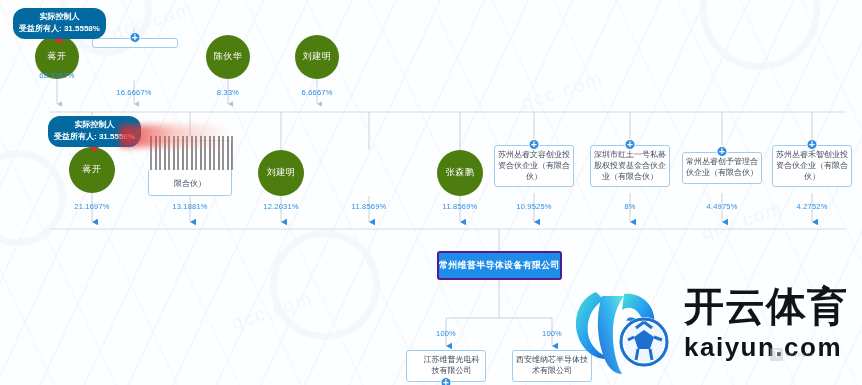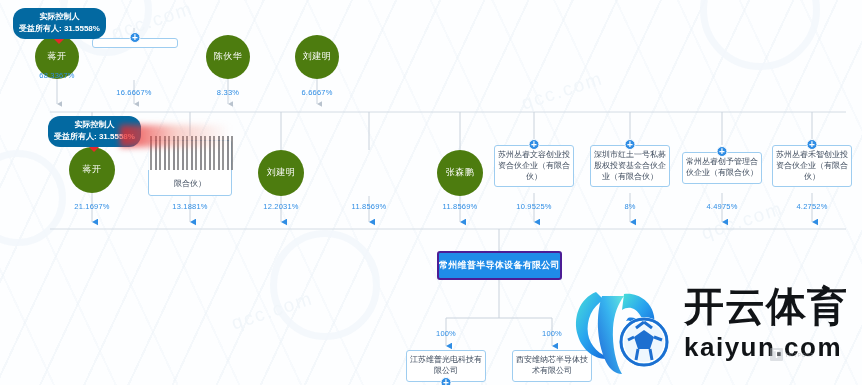--- a/index.html
+++ b/index.html
@@ -363,21 +363,21 @@
   <div class="smear" style="left:148px; top:136px; width:85px; height:34px; opacity:.92;"></div>
 
   <div class="node" style="left:437px; top:251px;">
     <div class="main-co">常州维普半导体设备有限公司</div>
   </div>
 
   <div class="pct" style="left:446px; top:329px;">100%</div>
   <div class="pct" style="left:552px; top:329px;">100%</div>
 
   <div class="node" style="left:406px; top:350px;">
-    <div class="company" style="width:80px;">
+    <div class="company" style="width:80px;padding-left:14px;">
       <span>江苏维普光电科技有限公司</span>
       <span class="plus bottom">+</span>
     </div>
   </div>
   <div class="node" style="left:512px; top:350px;">
     <div class="company" style="width:80px;">
       <span>西安维纳芯半导体技术有限公司</span>
     </div>
   </div>
 

